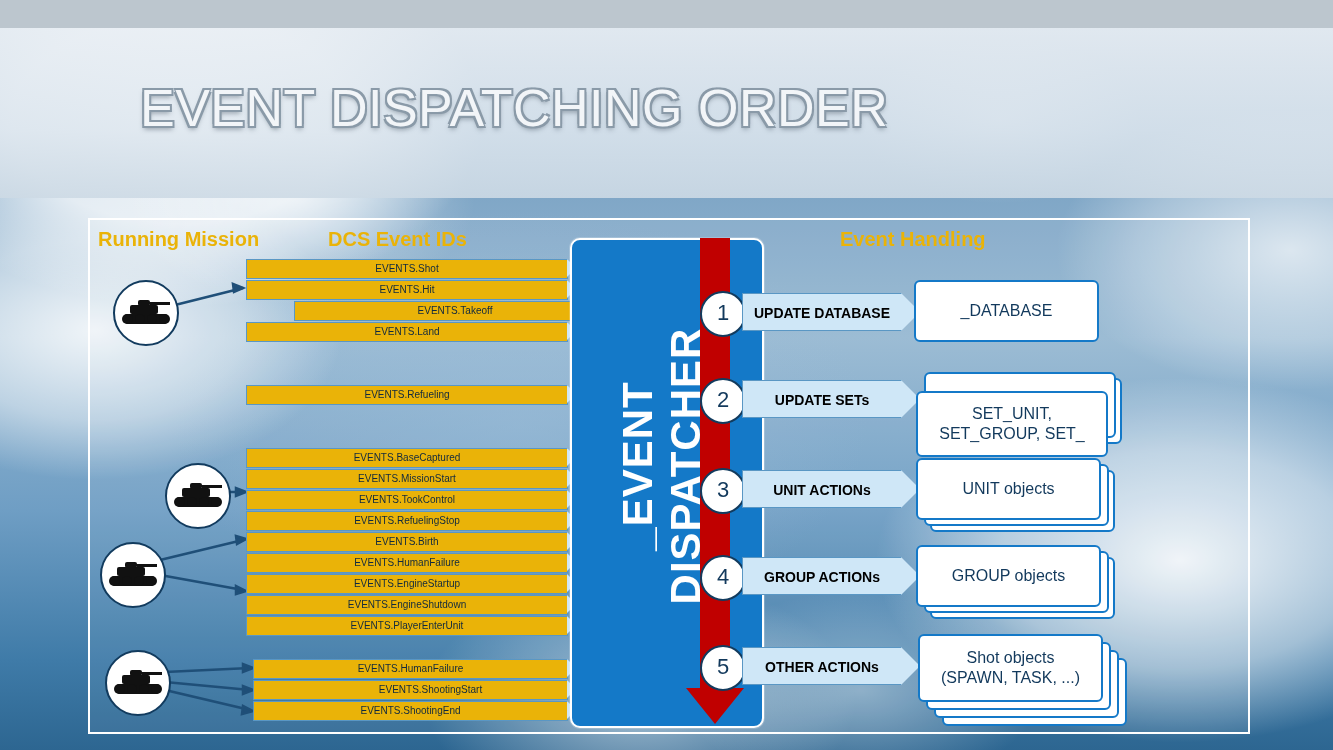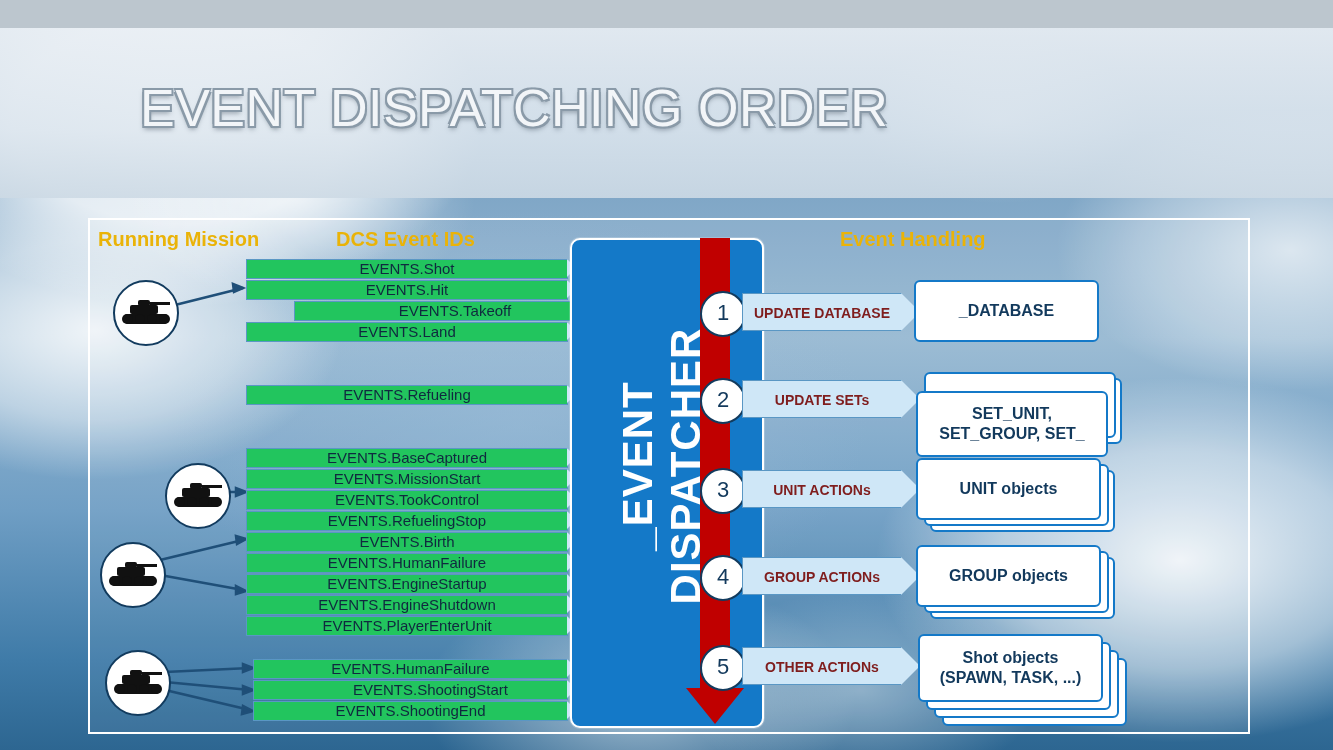--- a/index.html
+++ b/index.html
@@ -47,22 +47,22 @@
   .col-head{position:absolute;font-weight:bold;font-size:20px;color:#eab308;}
   
   .tank{
     position:absolute;width:62px;height:62px;border-radius:50%;
     background:#ffffff;border:2px solid #123b5e;overflow:hidden;
   }
   .tank svg{position:absolute;left:5px;top:14px;}
   
   .evt{
     position:absolute;height:20px;line-height:18px;
-    background:#22c55e;border:1px solid #5a97c4;
-    font-size:15px;color:#10293f;text-align:center;
+    background:#eab308;border:1px solid #5a97c4;
+    font-size:10px;color:#10293f;text-align:center;
     box-sizing:border-box;
   }
   .evt:after{
     content:"";position:absolute;right:-9px;top:-1px;
     border-top:9px solid transparent;border-bottom:9px solid transparent;
     border-left:9px solid #cfe7f7;
   }
   
   #dispatcher{
     position:absolute;left:570px;top:238px;width:190px;height:486px;
@@ -85,52 +85,52 @@
   
   .num{
     position:absolute;width:42px;height:42px;border-radius:50%;
     background:#ffffff;border:2px solid #123b5e;
     font-size:22px;color:#12395c;text-align:center;line-height:40px;font-weight:500;
   }
   
   .act{
     position:absolute;height:38px;line-height:38px;width:160px;
     background:#cfe7f7;border:1px solid #5a97c4;
-    font-size:14px;color:#7f1d1d;font-weight:bold;text-align:center;
+    font-size:14px;color:#000000;font-weight:bold;text-align:center;
     box-sizing:border-box;
   }
   .act:after{
     content:"";position:absolute;right:-19px;top:-1px;
     border-top:19px solid transparent;border-bottom:19px solid transparent;
     border-left:19px solid #cfe7f7;
   }
   
   .resbox{
     position:absolute;background:#ffffff;border:2px solid #1479c8;border-radius:6px;
     font-size:16px;color:#12395c;text-align:center;
     display:flex;align-items:center;justify-content:center;
-    box-sizing:border-box;padding:0 16px;line-height:1.25;font-weight:bold;
+    box-sizing:border-box;padding:0 16px;line-height:1.25;
   }
   .stack{position:absolute;}
   .stack .sh{position:absolute;background:#ffffff;border:2px solid #1479c8;border-radius:6px;box-sizing:border-box;}
   
   svg.conn{position:absolute;left:0;top:0;width:1333px;height:750px;pointer-events:none;}
 </style>
 </head>
 <body>
 
 <div id="bg"></div>
 <div id="topbar"></div>
 <div id="titleband"></div>
 <div id="title">EVENT DISPATCHING ORDER</div>
 
 <div id="panel"></div>
 
 <div class="col-head" style="left:98px;top:228px;">Running Mission</div>
-<div class="col-head" style="left:336px;top:228px;">DCS Event IDs</div>
+<div class="col-head" style="left:328px;top:228px;">DCS Event IDs</div>
 <div class="col-head" style="left:840px;top:228px;">Event Handling</div>
 
 <svg class="conn">
   <g stroke="#1f4f78" stroke-width="2.5" fill="none">
     <line x1="175" y1="305" x2="243" y2="288"></line>
     <polygon points="243,288 233,284 234,292" fill="#1f4f78"></polygon>
     <line x1="226" y1="492" x2="243" y2="492"></line>
     <polygon points="246,492 236,488 236,496" fill="#1f4f78"></polygon>
     <line x1="160" y1="560" x2="243" y2="540"></line>
     <polygon points="246,539 236,536 237,544" fill="#1f4f78"></polygon>

